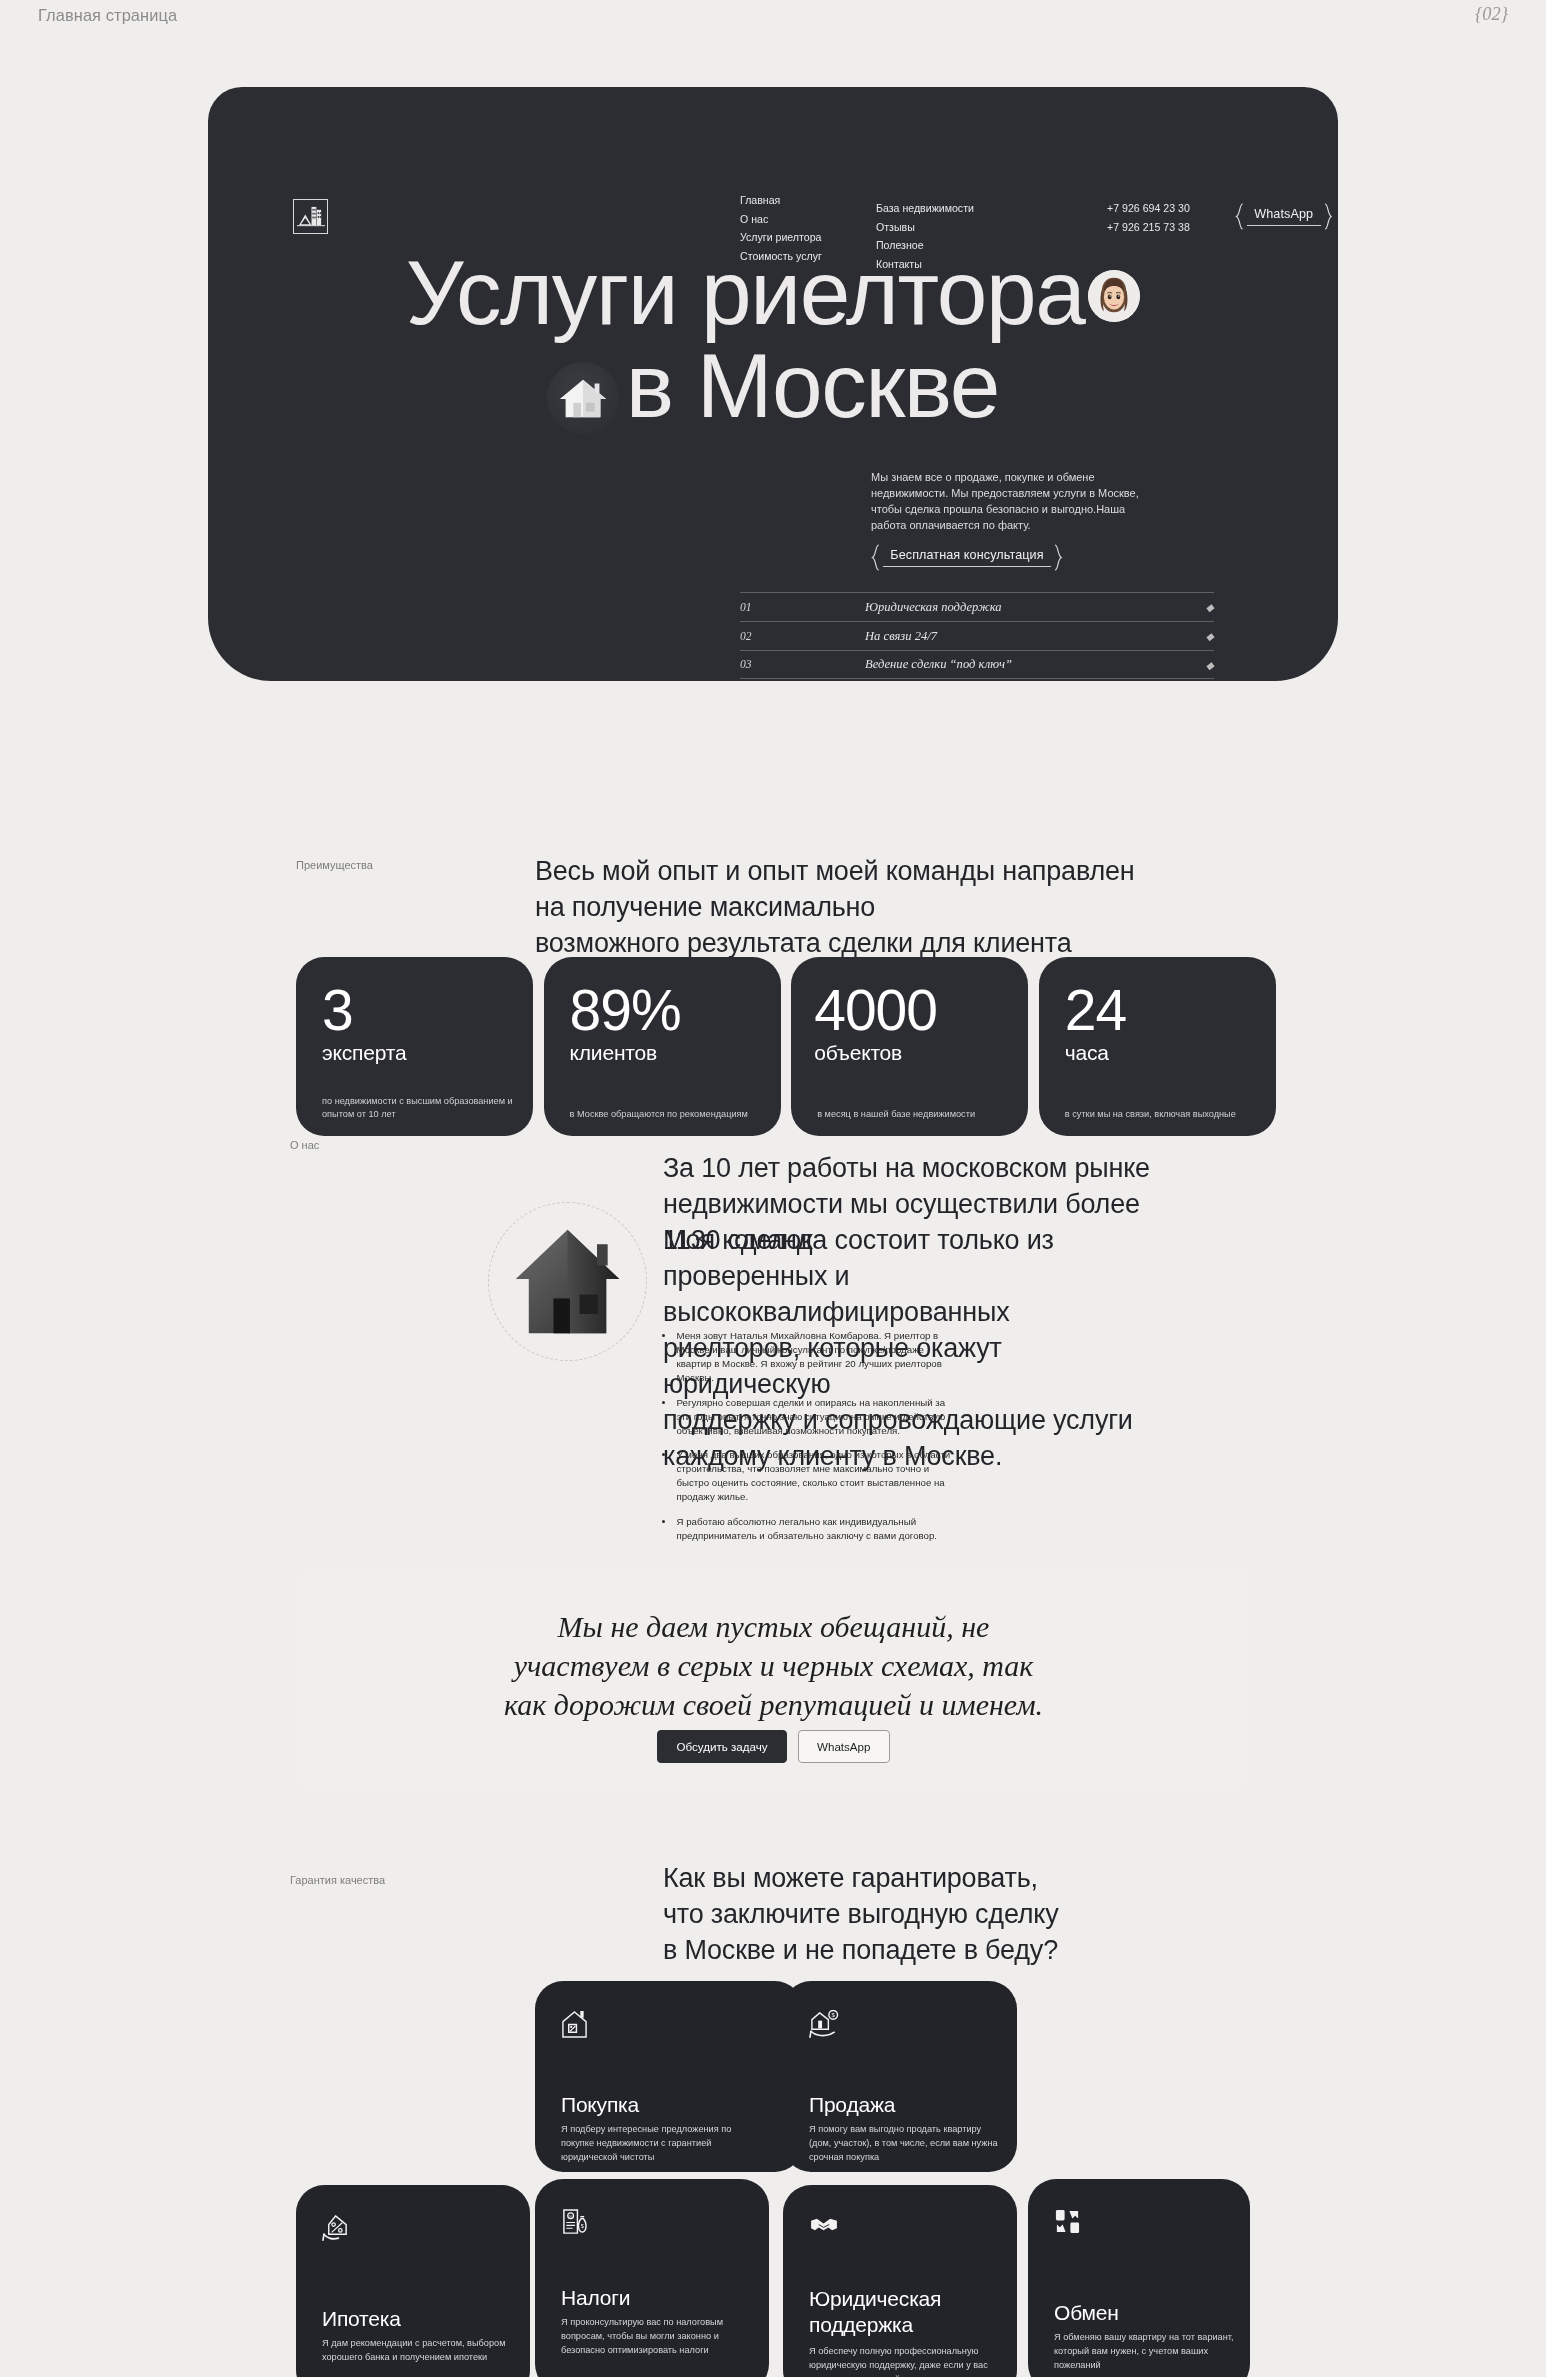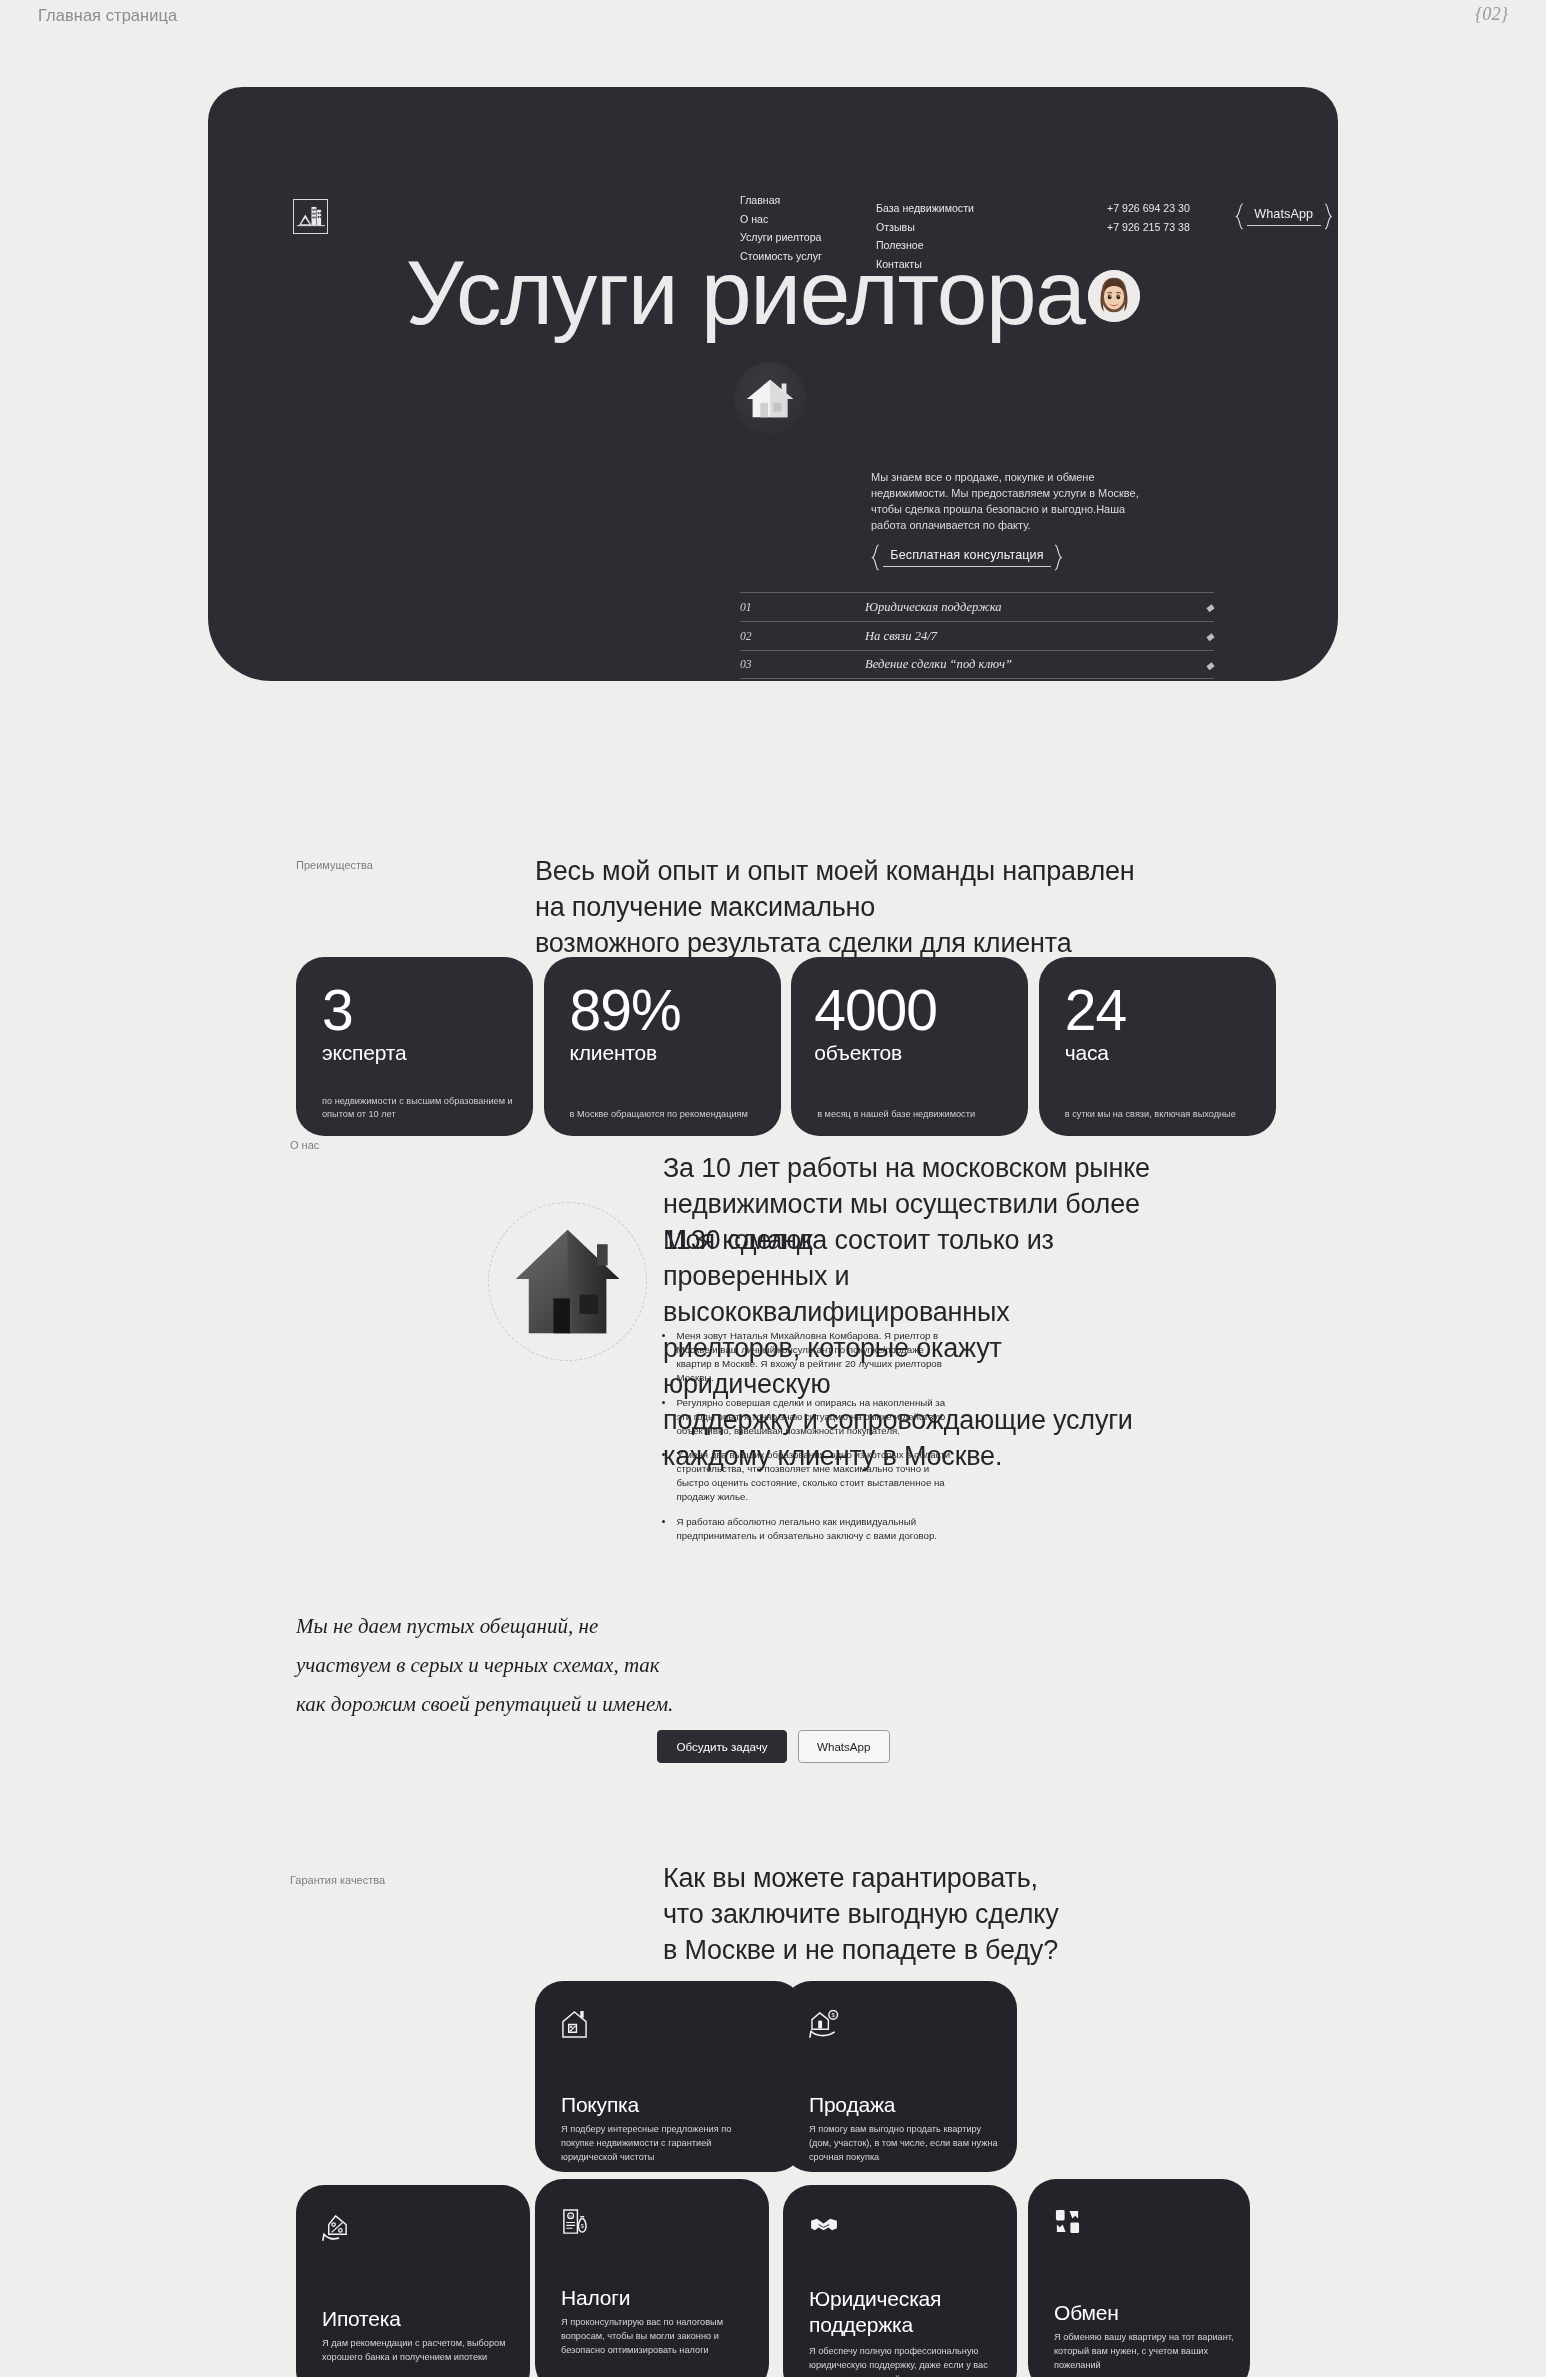--- a/index.html
+++ b/index.html
@@ -171,22 +171,23 @@
   .about-bullets ul { padding-left: 11.6px; }
 
   
   .quote-box {
     position: absolute; left: 296px; top: 1546px;
     width: 955px; height: 227px;
     background: #f0efed; border-radius: 16.4px;
   }
   .quote-text {
     position: absolute; left: 0; top: 42px; width: 100%;
+    text-align: center;
     font-family: "Liberation Serif", serif; font-style: italic;
-    font-size: 21px; line-height: 39px; color: #1f1f1f;
+    font-size: 30px; line-height: 39px; color: #1f1f1f;
   }
   .quote-actions {
     position: absolute; left: 0; top: 165px; width: 100%;
     display: flex; justify-content: center; gap: 10.6px;
   }
   .qbtn {
     font-size: 11.6px; padding: 8.7px 18.4px; border-radius: 3.9px; cursor: pointer;
     border: 0.5px solid #2b2d33;
   }
   .qbtn.dark { background: #2b2d33; color: #fff; border-color: #2b2d33; }
@@ -302,21 +303,21 @@
         <span class="emoji-house">
           <span class="g">
             <svg width="58" height="58" viewBox="0 0 120 120">
               <path d="M60 22 L108 62 L96 62 L96 100 L24 100 L24 62 L12 62Z" fill="#f3f3f3"></path>
               <path d="M60 22 L108 62 L96 62 L96 100 L60 100Z" fill="#dcdcdc"></path>
               <rect x="40" y="70" width="16" height="30" fill="#cfcfcf"></rect>
               <rect x="66" y="70" width="18" height="18" fill="#c4c4c4"></rect>
               <rect x="84" y="30" width="10" height="20" fill="#e4e4e4"></rect>
             </svg>
           </span>
-        </span>
+        </span><span>в Москве</span>
       </span>
     </h1>
 
     <p class="hero-desc">Мы знаем все о продаже, покупке и обмене недвижимости. Мы предоставляем услуги в Москве, чтобы сделка прошла безопасно и выгодно.Наша работа оплачивается по факту.</p>
 
     <div class="brace-btn btn-free">
       <span class="brc">
         <svg width="8.7" height="27" viewBox="0 0 18 56">
             <path d="M16 2 C9 2 11 24 3 28 C11 32 9 54 16 54" fill="none" stroke="#dcdcdc" stroke-width="2.4"></path>
           </svg>

